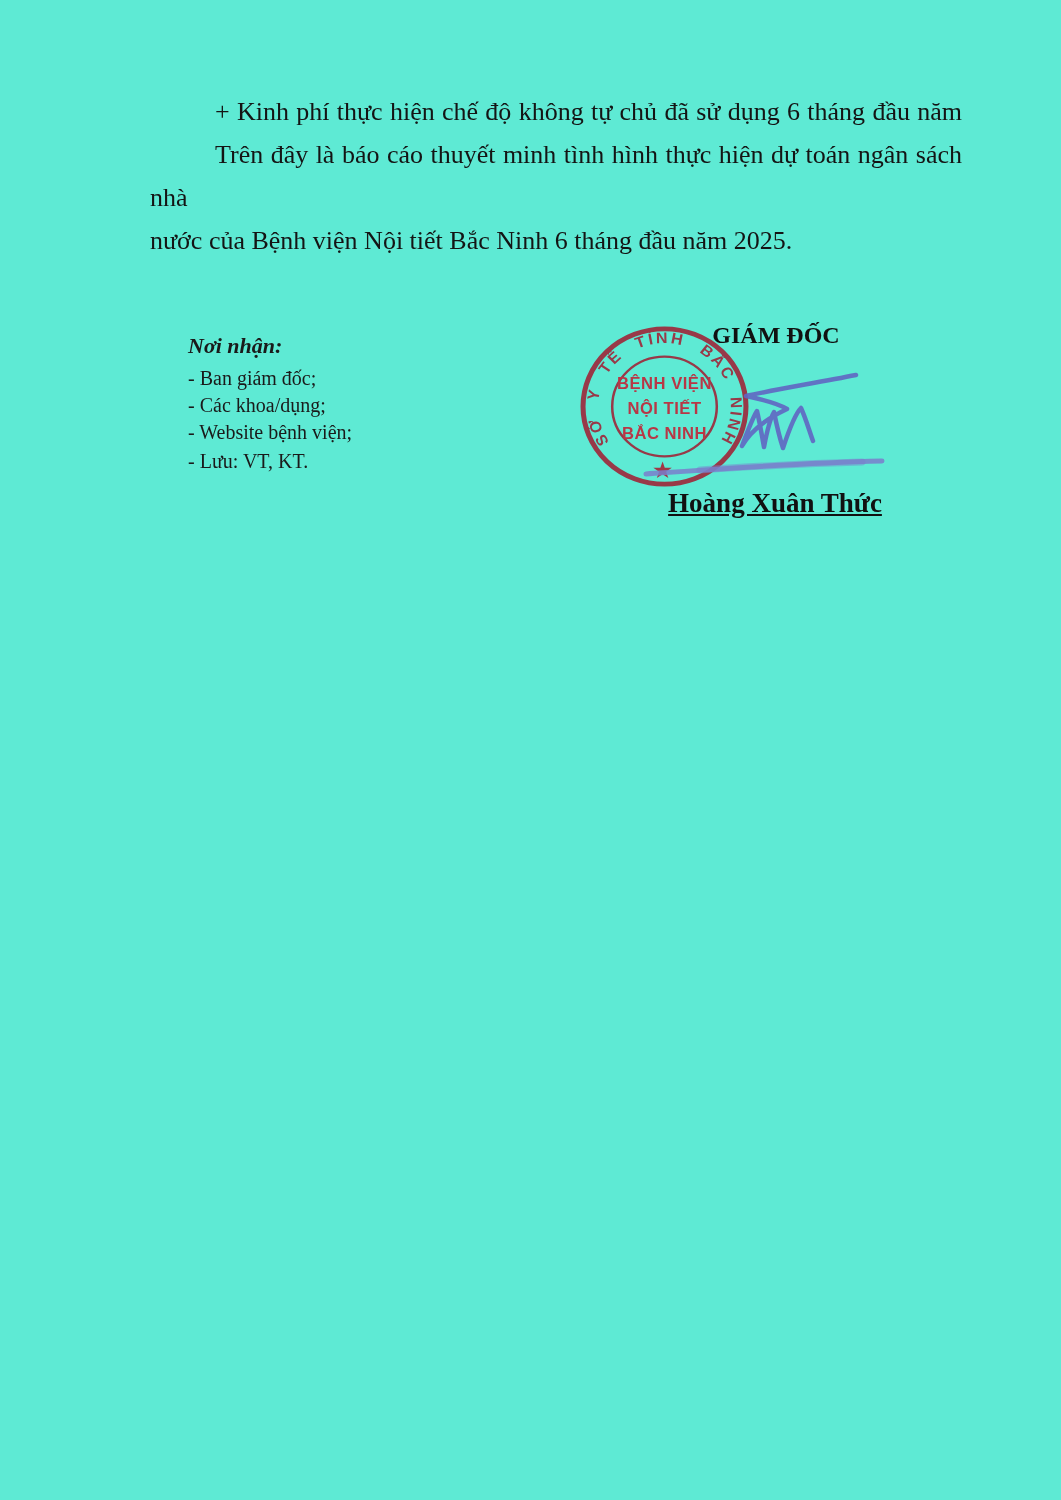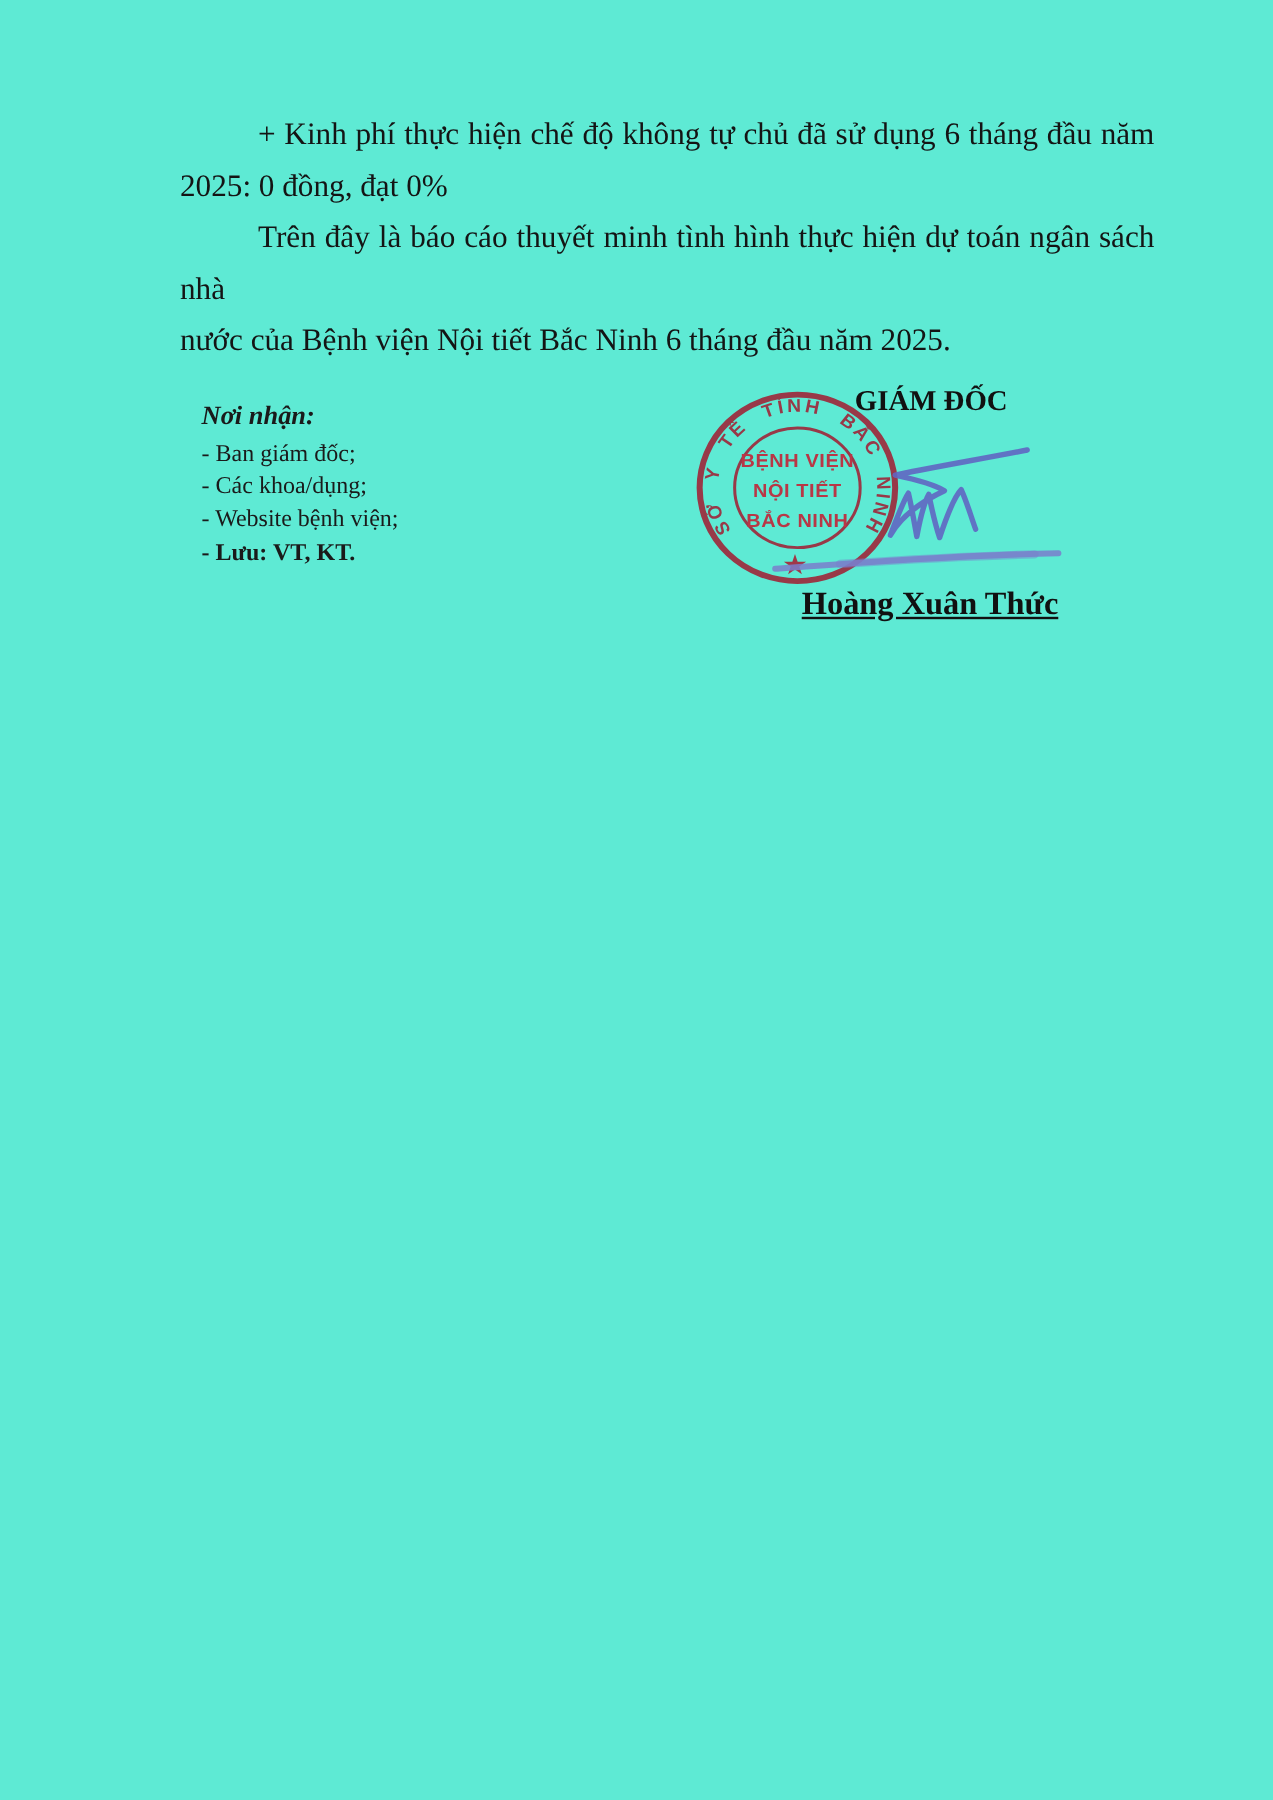--- a/index.html
+++ b/index.html
@@ -26,35 +26,35 @@
   .line { white-space: nowrap; }
   .line.justify-full {
     white-space: normal;
     text-align: justify;
     text-align-last: justify;
   }
   .line.indent { text-indent: 65px; }
   
   .recipients {
     position: absolute;
-    left: 168px;
+    left: 188px;
     top: 333px;
     color: #1a1a1a;
   }
   .recipients .heading {
     font-weight: bold;
     font-style: italic;
     font-size: 22px;
     margin-bottom: 6px;
   }
   .recipients .item {
     font-size: 20px;
     line-height: 27px;
   }
-  .recipients .item:last-child { margin-top: 2px; font-weight: bold; }
+  .recipients .item:last-child { margin-top: 2px; }
   
   .sig-title {
     position: absolute;
     left: 776px;
     top: 322px;
     transform: translateX(-50%);
     font-weight: bold;
     font-size: 24px;
     white-space: nowrap;
     color: #111;
@@ -109,21 +109,20 @@
     height: 135px;
   }
 </style>
 </head>
 <body>
 
 <div class="page">
 
   <div class="body-text">
     <div class="line justify-full indent">+ Kinh phí thực hiện chế độ không tự chủ đã sử dụng 6 tháng đầu năm</div>
-    <div class="line">2025: 0 đồng, đạt 0%</div>
     <div class="line justify-full indent">Trên đây là báo cáo thuyết minh tình hình thực hiện dự toán ngân sách nhà</div>
     <div class="line">nước của Bệnh viện Nội tiết Bắc Ninh 6 tháng đầu năm 2025.</div>
   </div>
 
   <div class="recipients">
     <div class="heading">Nơi nhận:</div>
     <div class="item">- Ban giám đốc;</div>
     <div class="item">- Các khoa/dụng;</div>
     <div class="item">- Website bệnh viện;</div>
     <div class="item">- Lưu: VT, KT.</div>

